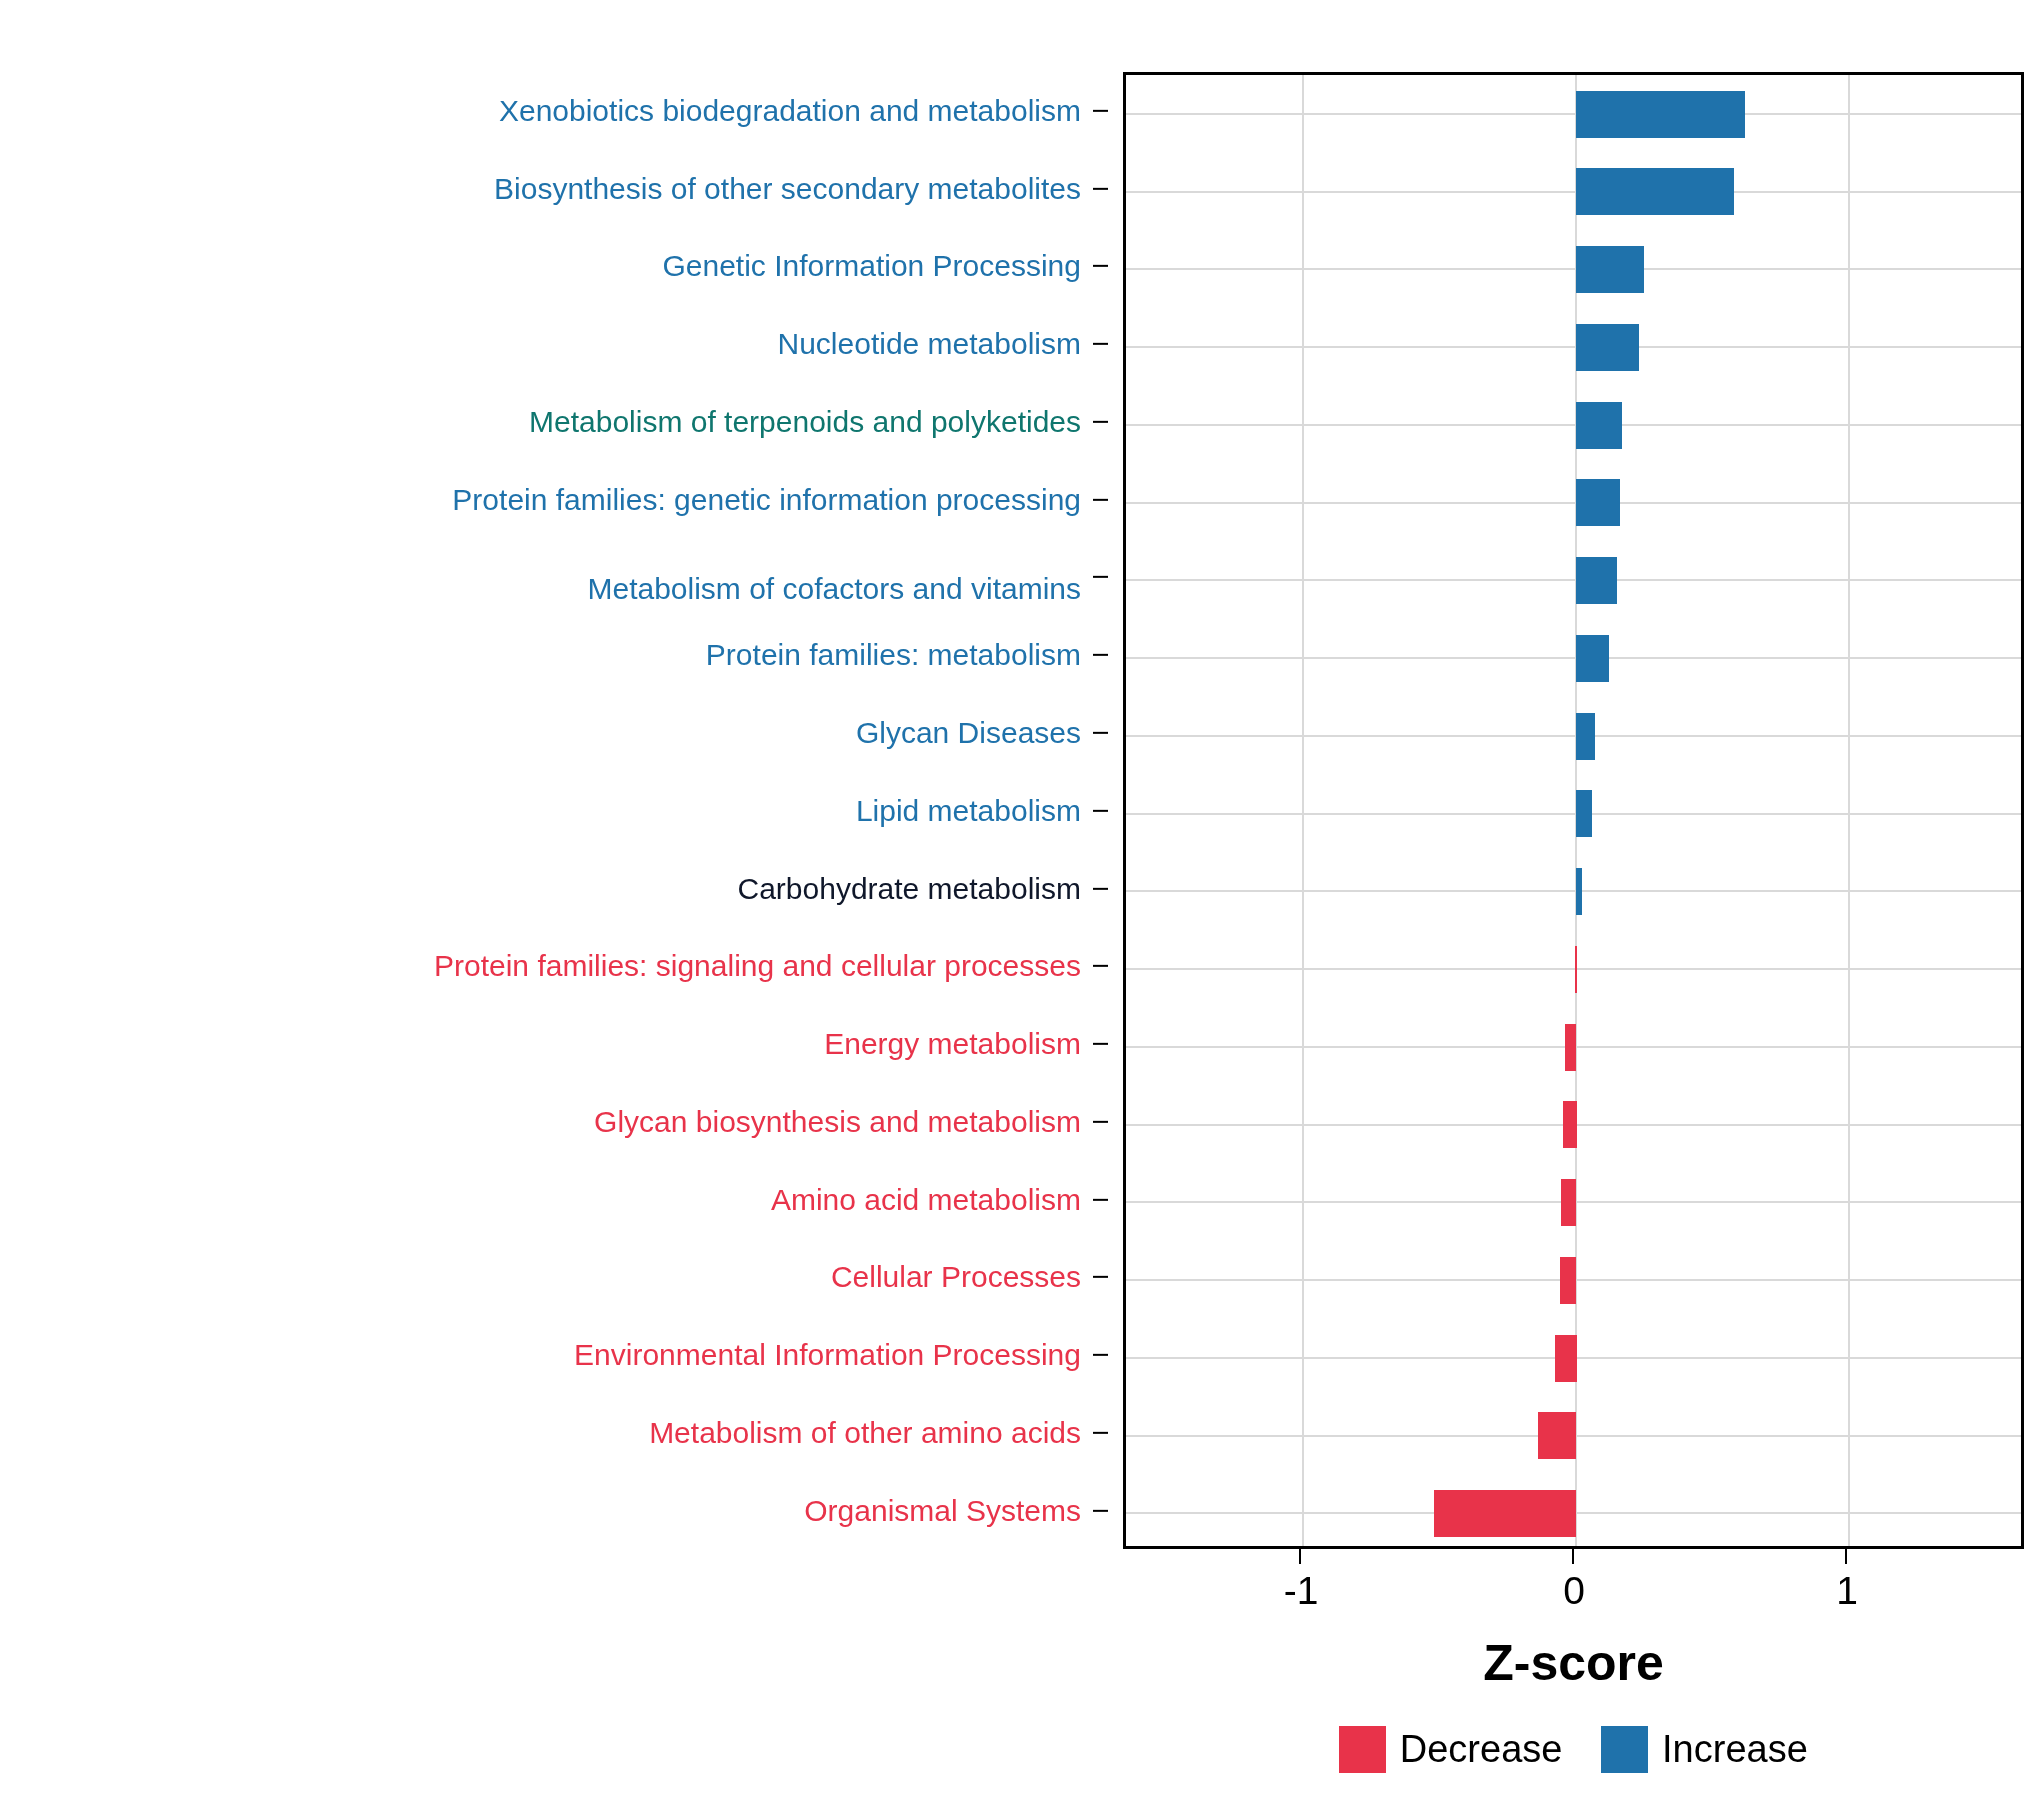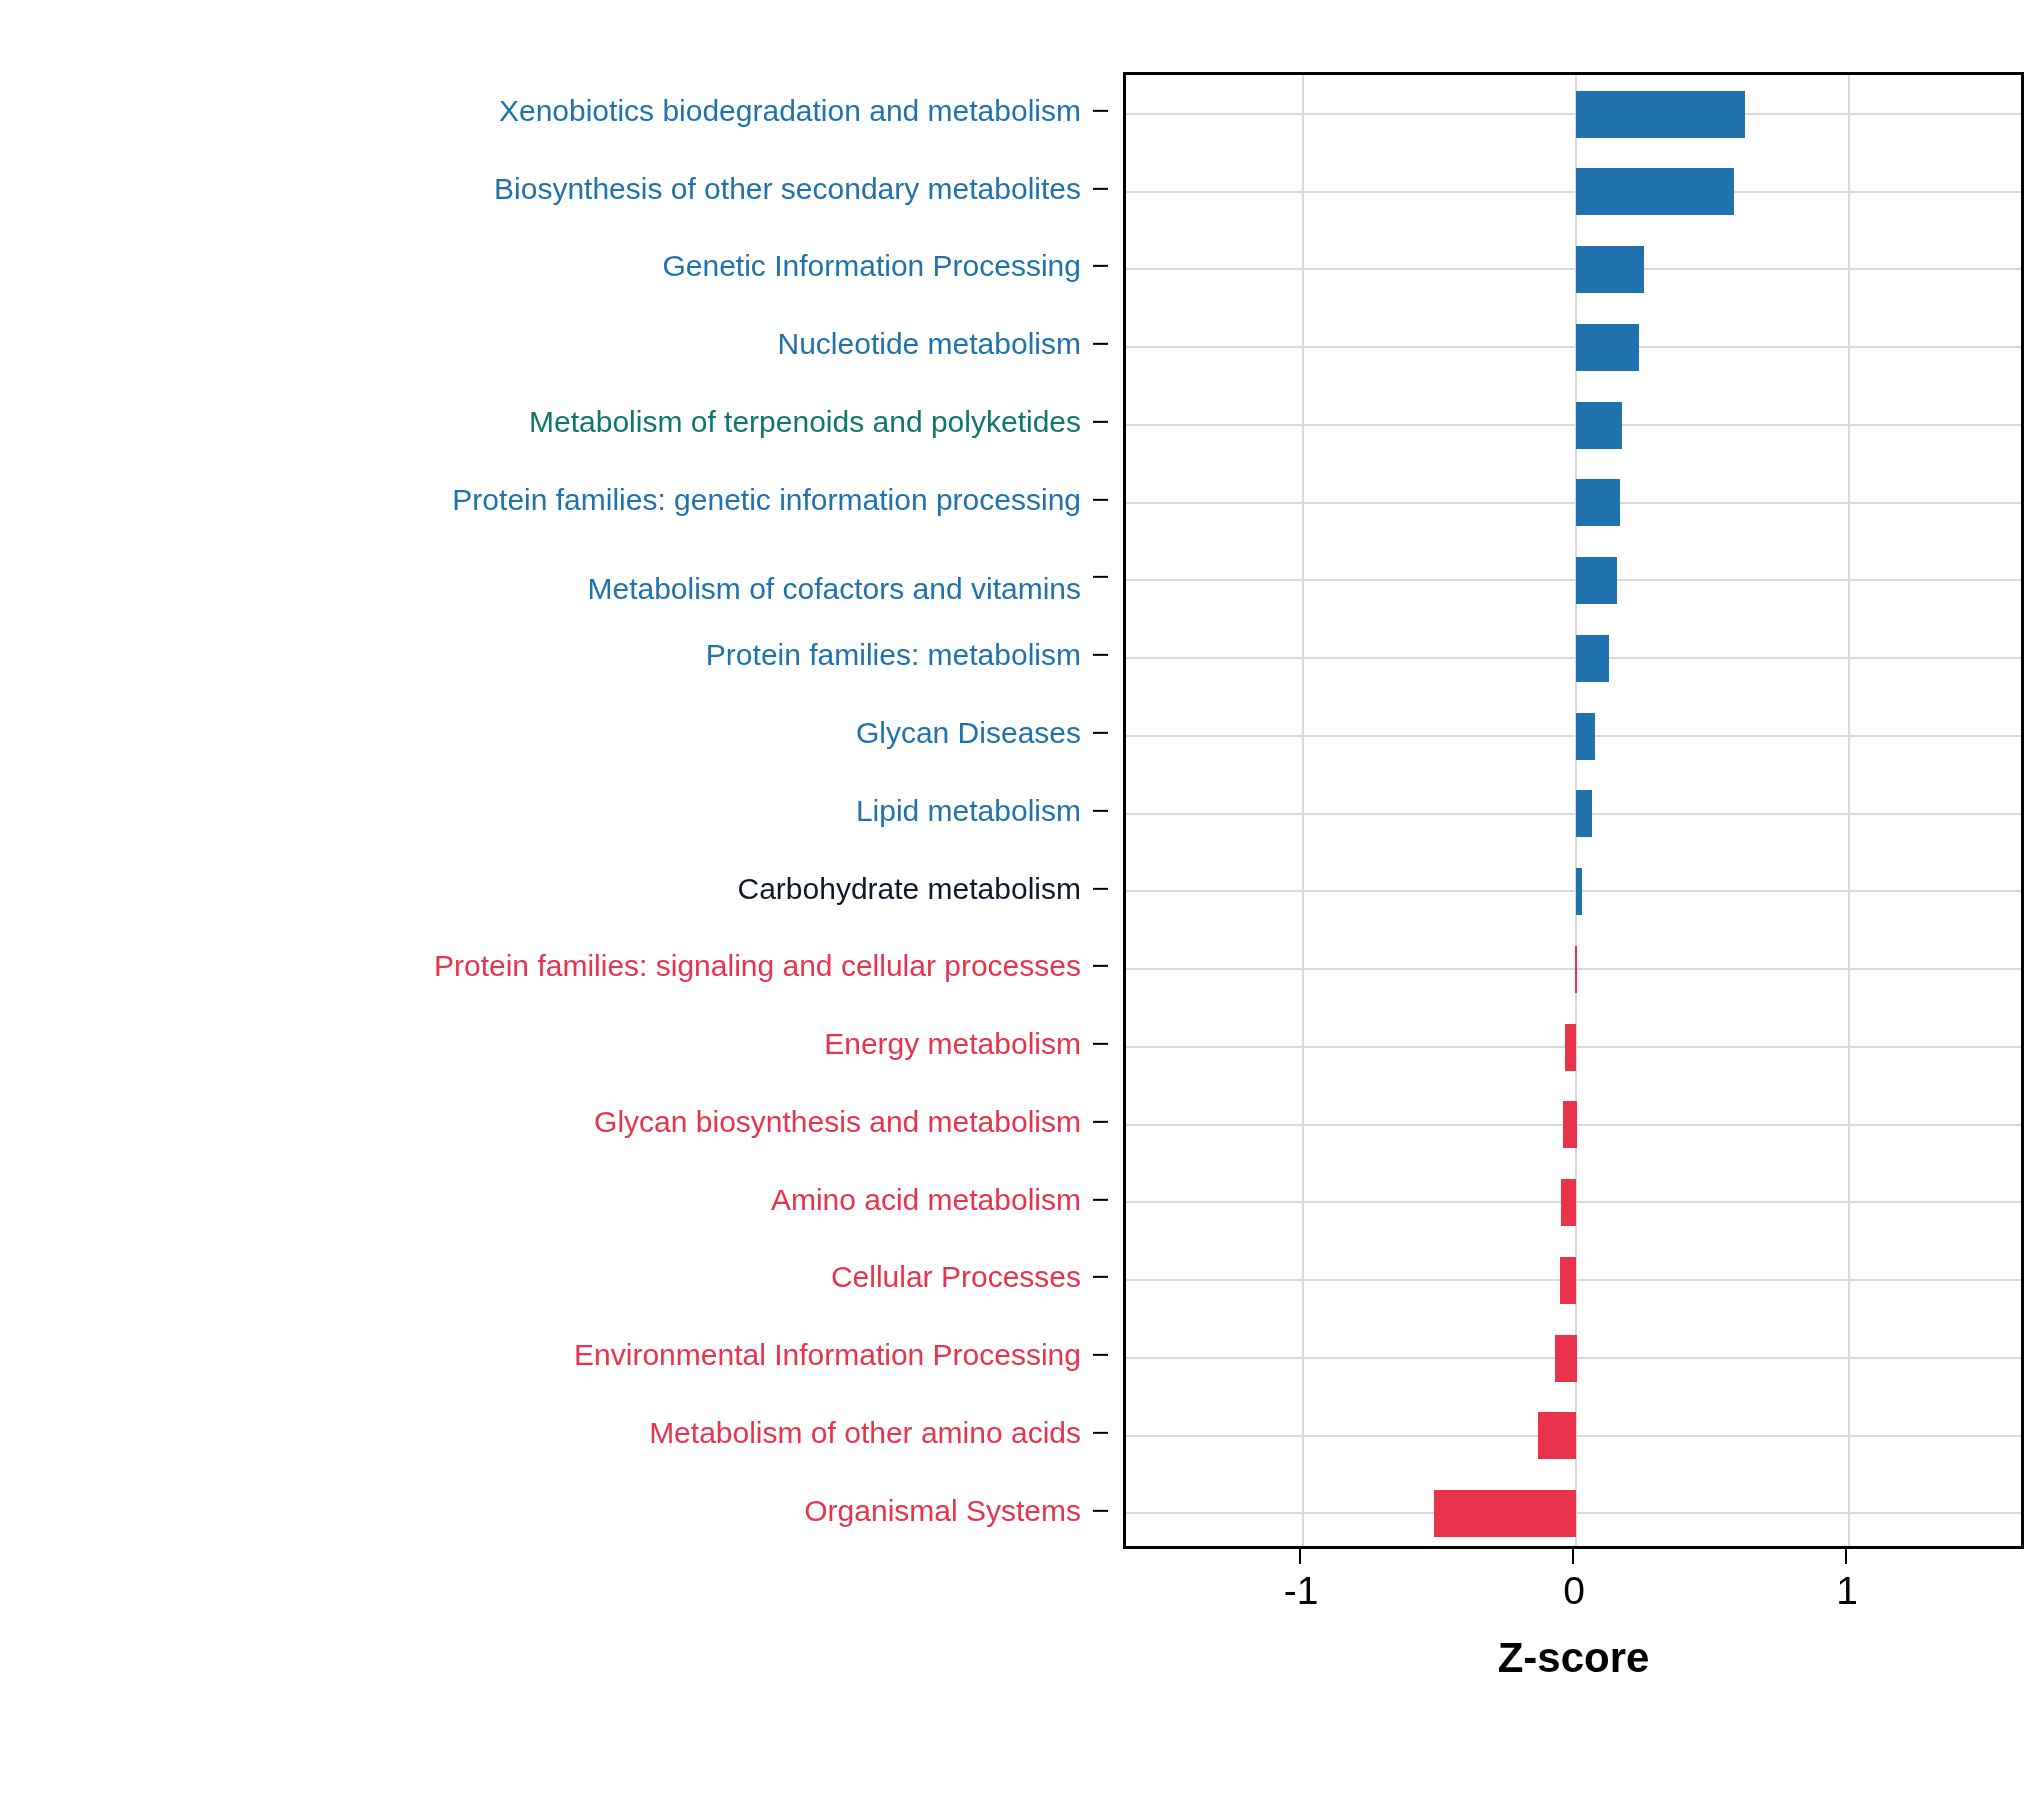--- a/index.html
+++ b/index.html
@@ -100,21 +100,21 @@
     transform: translateX(-50%);
     font-size: 39px;
     color: #000000;
   }
   .axis-title {
     position: absolute;
     top: 1634px;
     left: 1123px;
     width: 901px;
     text-align: center;
-    font-size: 42px;
+    font-size: 50px;
     font-weight: bold;
     color: #000000;
   }
 
   
   .legend {
     position: absolute;
     top: 1726px;
     left: 1123px;
     width: 901px;
@@ -229,20 +229,30 @@
         <div class="bar" title="Environmental Information Processing: -0.08" style="left: 429px; width: 22px; top: 1260px; background: rgb(232, 51, 74);"></div>
         <div class="bar" title="Metabolism of other amino acids: -0.14" style="left: 412px; width: 38px; top: 1337px; background: rgb(232, 51, 74);"></div>
         <div class="bar" title="Organismal Systems: -0.52" style="left: 308px; width: 142px; top: 1415px; background: rgb(232, 51, 74);"></div>
       </div>
   </div>
 
   <div class="xaxis"></div>
 
   <div class="axis-title">Z-score</div>
 
+  <div class="legend">
+      <div class="legend-item">
+        <span class="legend-swatch" style="background: rgb(232, 51, 74);"></span>
+        <span class="legend-label">Decrease</span>
+      </div>
+      <div class="legend-item">
+        <span class="legend-swatch" style="background: rgb(31, 114, 171);"></span>
+        <span class="legend-label">Increase</span>
+      </div>
+    </div>
 
 <div class="xtick" style="left: 1299px;"></div>
     <div class="xtick-label" style="left: 1301px;">-1</div>
     <div class="xtick" style="left: 1572px;"></div>
     <div class="xtick-label" style="left: 1574px;">0</div>
     <div class="xtick" style="left: 1845px;"></div>
     <div class="xtick-label" style="left: 1847px;">1</div>
   </div>
 
 

